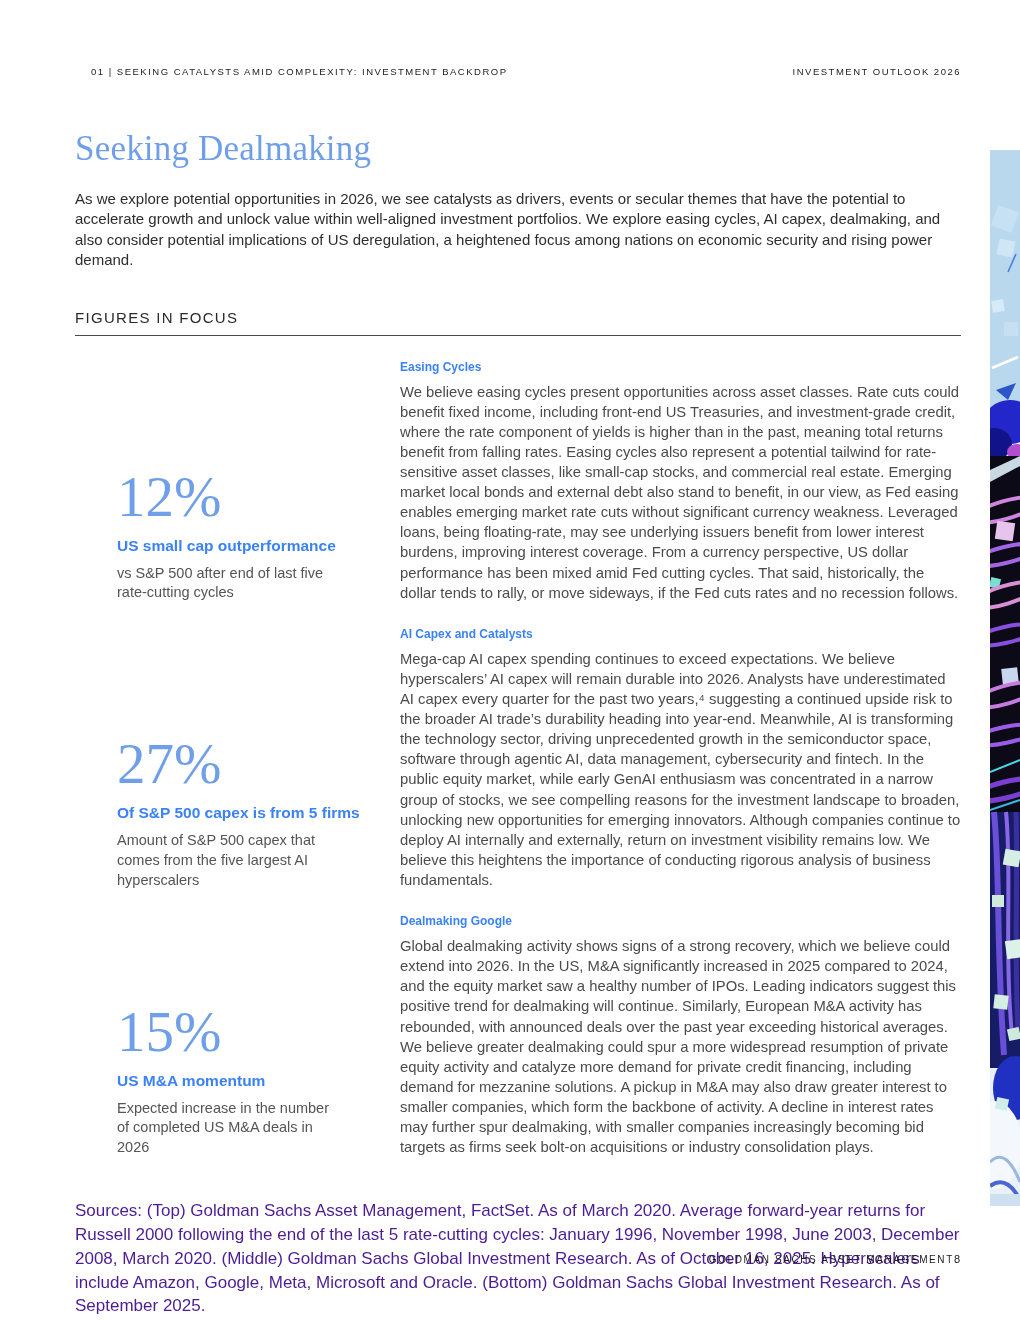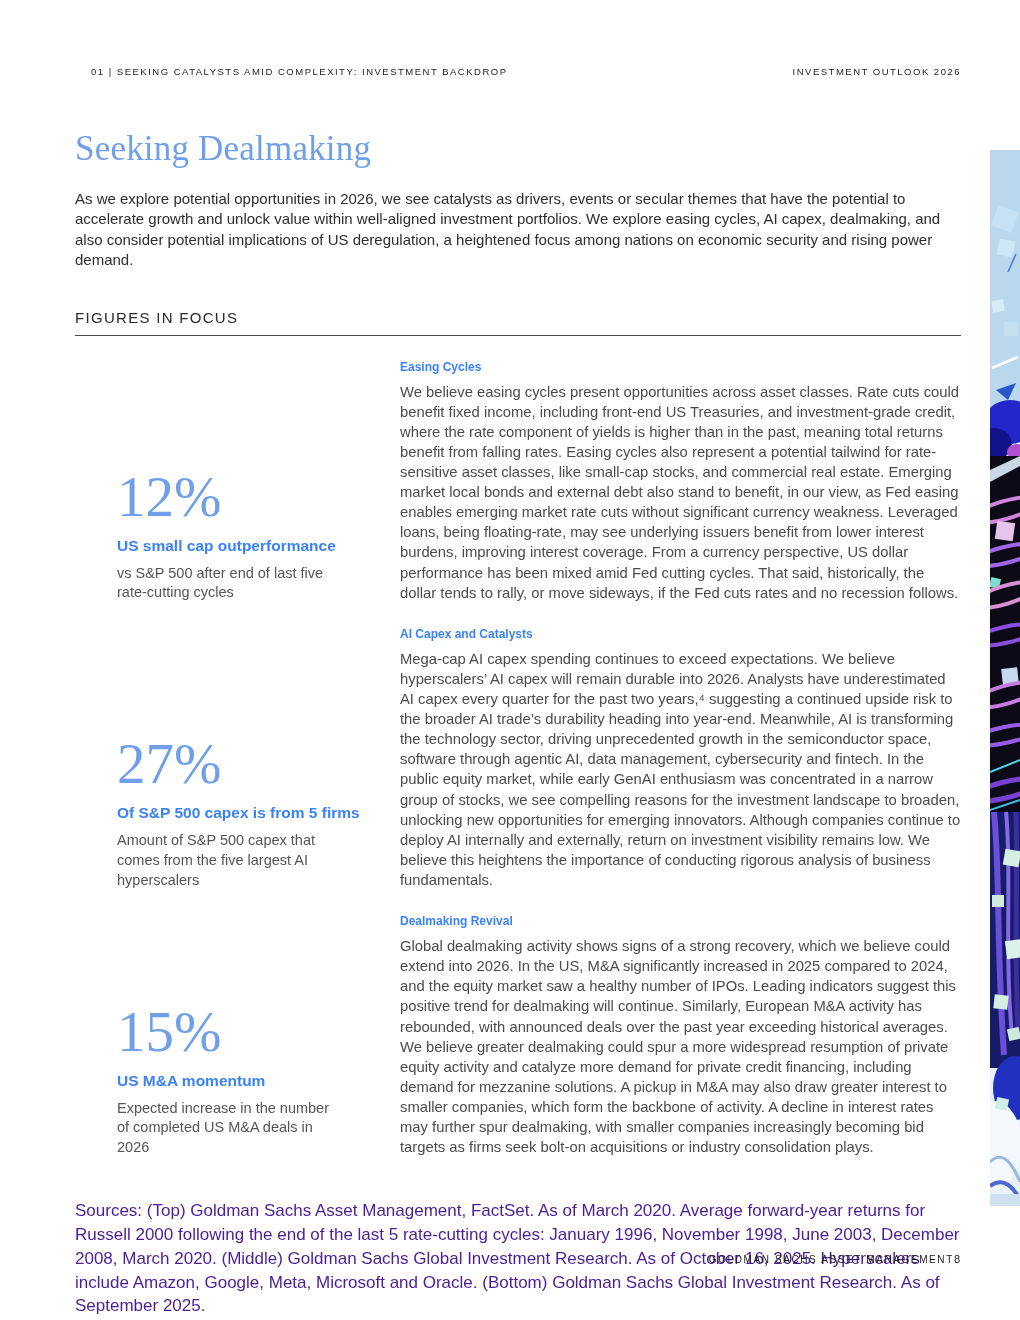--- a/index.html
+++ b/index.html
@@ -172,21 +172,21 @@
     </div>
   </div>
 
   <div class="figure-row">
     <div class="figure-left">
       <div class="stat-value">15%</div>
       <div class="stat-label">US M&amp;A momentum</div>
       <div class="stat-desc">Expected increase in the number of completed US M&amp;A deals in 2026</div>
     </div>
     <div class="figure-right">
-      <h3 class="section-heading">Dealmaking Revival</h3>
+      <h3 class="section-heading">Dealmaking Google</h3>
       <p class="section-body">Global dealmaking activity shows signs of a strong recovery, which we believe could extend into 2026. In the US, M&amp;A significantly increased in 2025 compared to 2024, and the equity market saw a healthy number of IPOs. Leading indicators suggest this positive trend for dealmaking will continue. Similarly, European M&amp;A activity has rebounded, with announced deals over the past year exceeding historical averages. We believe greater dealmaking could spur a more widespread resumption of private equity activity and catalyze more demand for private credit financing, including demand for mezzanine solutions. A pickup in M&amp;A may also draw greater interest to smaller companies, which form the backbone of activity. A decline in interest rates may further spur dealmaking, with smaller companies increasingly becoming bid targets as firms seek bolt-on acquisitions or industry consolidation plays.</p>
     </div>
   </div>
 
   <div class="sources">Sources: (Top) Goldman Sachs Asset Management, FactSet. As of March 2020. Average forward-year returns for Russell 2000 following the end of the last 5 rate-cutting cycles: January 1996, November 1998, June 2003, December 2008, March 2020. (Middle) Goldman Sachs Global Investment Research. As of October 16, 2025. Hyperscalers include Amazon, Google, Meta, Microsoft and Oracle. (Bottom) Goldman Sachs Global Investment Research. As of September 2025.</div>
 
 </div>
 
 <div class="page-footer">
   <span class="footer-brand">GOLDMAN SACHS ASSET MANAGEMENT</span>

